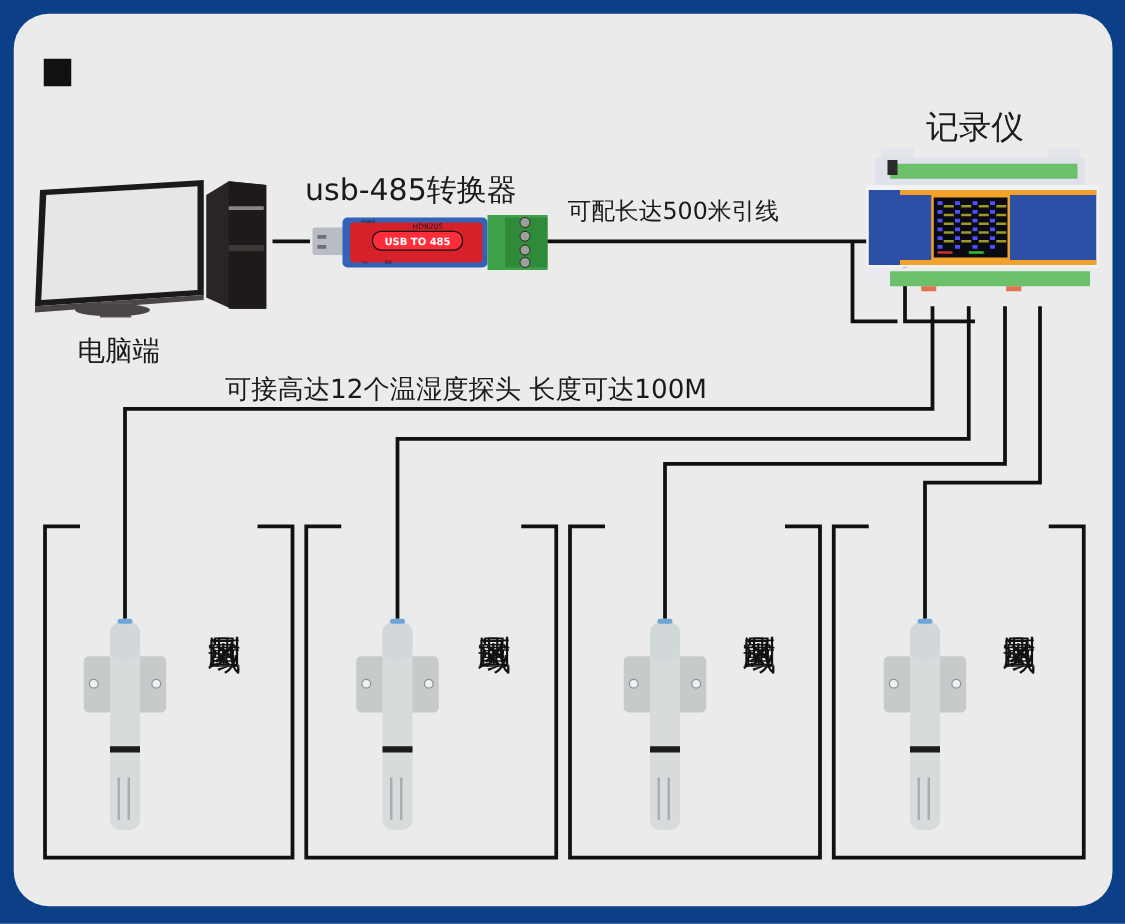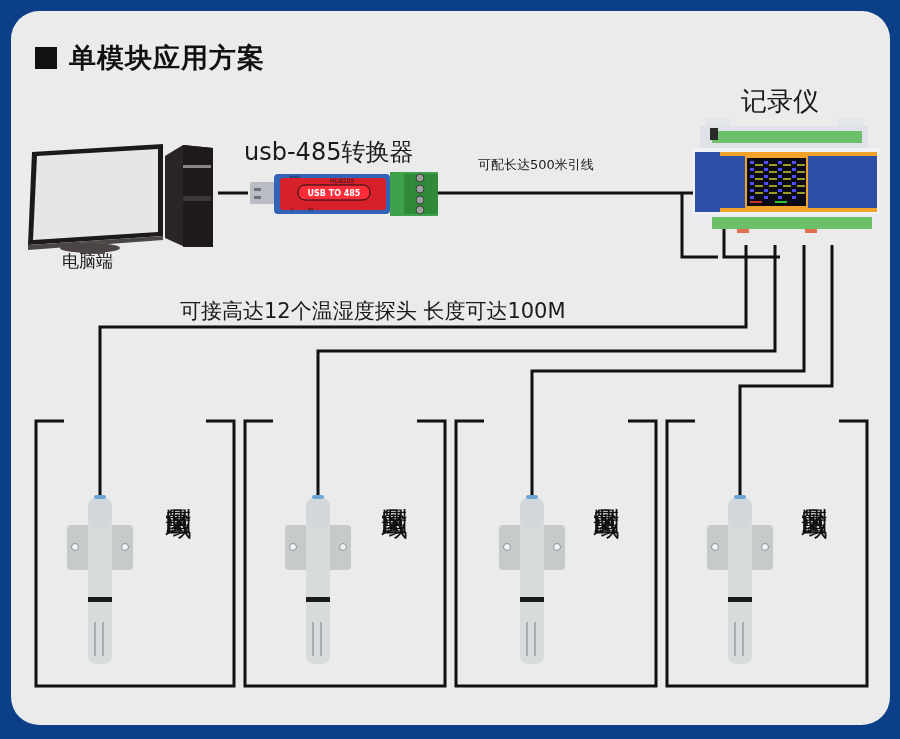--- a/index.html
+++ b/index.html
@@ -15,38 +15,37 @@
   }
   .title {
     position: absolute; left: 35px; top: 38px; height: 40px;
     display: flex; align-items: center; gap: 12px;
     font-size: 27px; font-weight: bold; color: #111; letter-spacing: 1px;
   }
   .title .square { width: 22px; height: 22px; background: #111; display: inline-block; }
   .label { position: absolute; color: #1a1a1a; white-space: nowrap; }
   .l-usb { left: 244px; top: 136px; font-size: 24px; }
   .l-recorder { left: 741px; top: 84px; font-size: 26px; font-family: Liberation Mono, monospace; }
-  .l-pc { left: 62px; top: 250px; font-size: 17px; }
-  .l-500 { left: 478px; top: 156px; font-size: 13px; }
+  .l-pc { left: 62px; top: 266px; font-size: 22px; }
+  .l-500 { left: 454px; top: 156px; font-size: 19px; }
   .l-probes { left: 180px; top: 297px; font-size: 21px; }
   .zone-label {
     position: absolute; font-size: 26px; color: #111; line-height: 37px;
     width: 30px; text-align: center; writing-mode: vertical-rl; text-orientation: upright;
     letter-spacing: 2px;
   }
   svg.wires { position: absolute; left: 0; top: 0; }
 </style>
 </head>
 <body>
 
 <div class="panel"></div>
 
 <div class="title">
   <span class="square"></span>
-  <span>单模块应用方案</span>
 </div>
 
 <svg class="wires" width="900" height="739" viewBox="0 0 900 739">
 
   <g>
 
     <polygon points="32,152 163,144 163,236 28,245" fill="#1b1919"></polygon>
     <polygon points="37,156 158,149 158,232 33,240" fill="#e6e6e6"></polygon>
     <polygon points="28,245 163,236 163,240 28,250" fill="#4a4645"></polygon>
     <rect x="80" y="242" width="25" height="12" fill="#5a5352"></rect>

